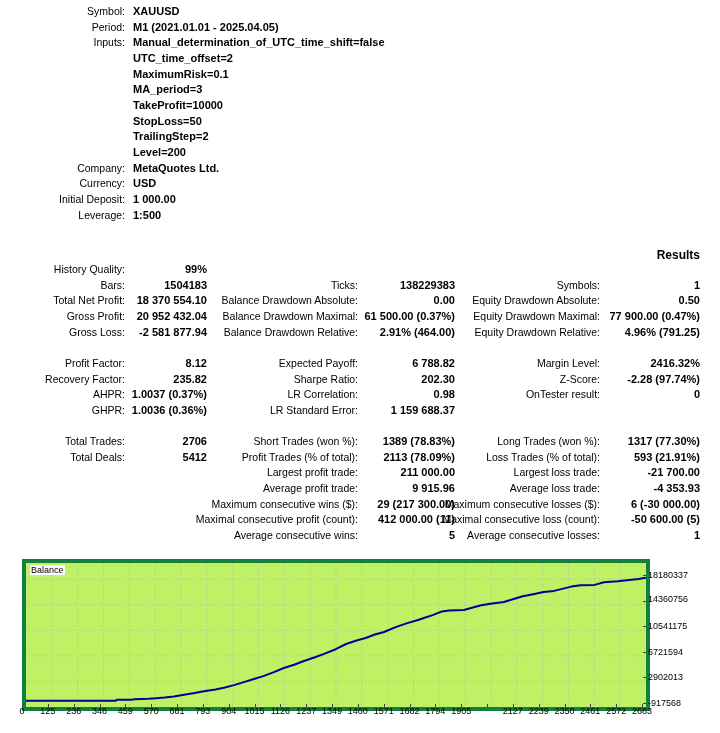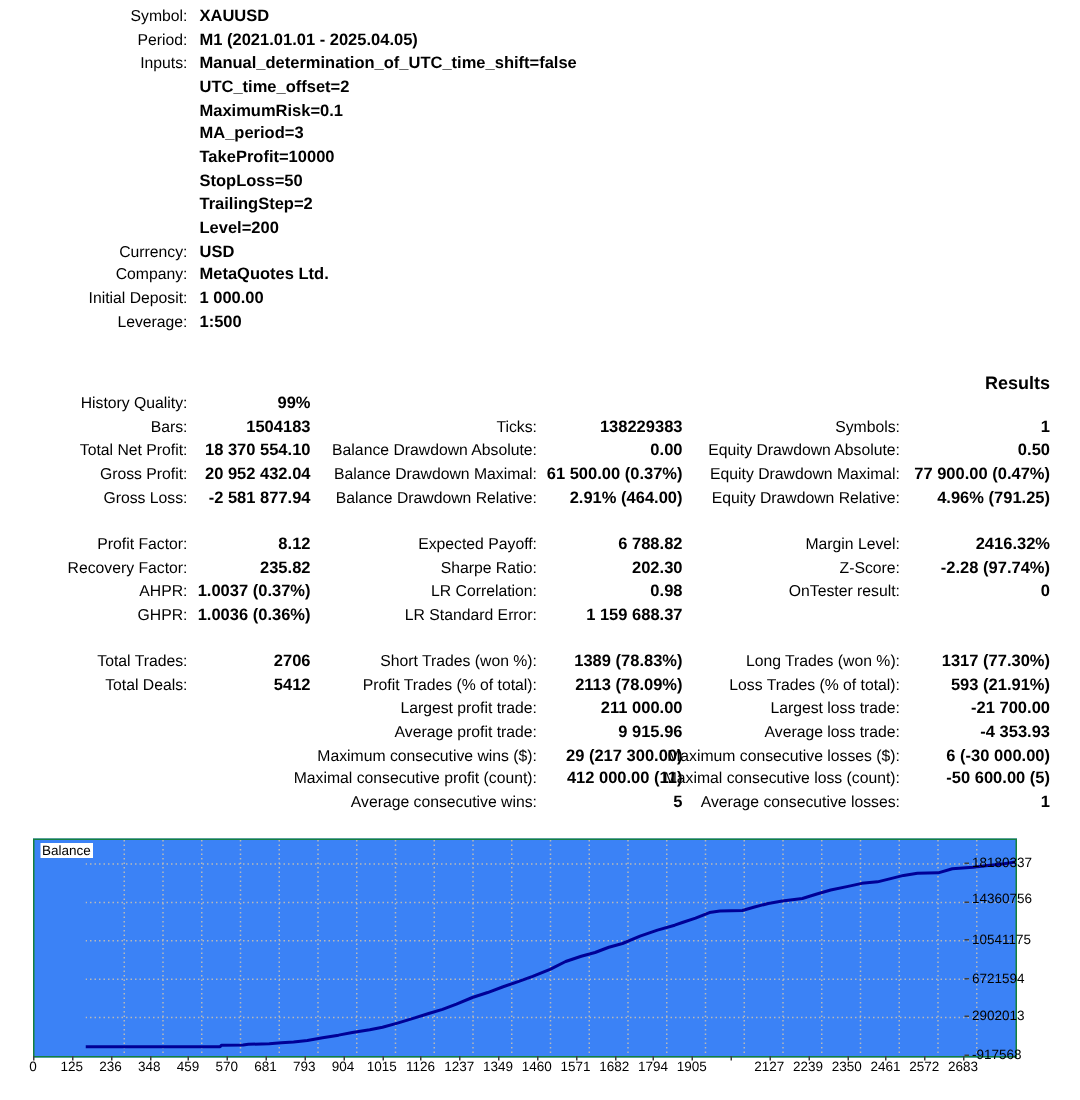--- a/index.html
+++ b/index.html
@@ -30,21 +30,21 @@
   .stats-cell {
     height:15.7px; display:flex; justify-content:flex-end; align-items:center;
     white-space:nowrap; overflow:visible;
   }
   .stats-label { font-size:10.5px; }
   .stats-value { font-size:11px; font-weight:bold; }
 
   
   .chart-wrap {
     position:absolute; left:22px; top:559px; width:620px; height:144px;
-    border:1px solid #15803d; background:#3b82f6; box-sizing:content-box;padding-left:34px;
+    border:4px solid #15803d; background:#bef264; box-sizing:content-box;
   }
   .chart-wrap svg { display:block; }
   .balance-label { position:absolute; left:4px; top:2px; font-size:9px; background:#fff; padding:0 1px; }
   .x-tick-label { position:absolute; top:706px; font-size:9px; transform:translateX(-50%); white-space:nowrap; }
   .y-tick-label { position:absolute; left:648px; font-size:9px; transform:translateY(-50%); white-space:nowrap; }
   .tick-x { position:absolute; width:1px; height:3px; background:#404040; top:704px; }
   .tick-y { position:absolute; width:3px; height:1px; background:#404040; left:643px; }
 </style>
 </head>
 <body>
@@ -84,26 +84,26 @@
     </div>
     <div class="info-row">
       <span class="info-label"></span>
       <span class="info-value">TrailingStep=2</span>
     </div>
     <div class="info-row">
       <span class="info-label"></span>
       <span class="info-value">Level=200</span>
     </div>
     <div class="info-row">
+      <span class="info-label">Company:</span>
+      <span class="info-value">MetaQuotes Ltd.</span>
+    </div>
+    <div class="info-row">
       <span class="info-label">Currency:</span>
       <span class="info-value">USD</span>
-    </div>
-    <div class="info-row">
-      <span class="info-label">Company:</span>
-      <span class="info-value">MetaQuotes Ltd.</span>
     </div>
     <div class="info-row">
       <span class="info-label">Initial Deposit:</span>
       <span class="info-value">1 000.00</span>
     </div>
     <div class="info-row">
       <span class="info-label">Leverage:</span>
       <span class="info-value">1:500</span>
     </div>
   </div>

